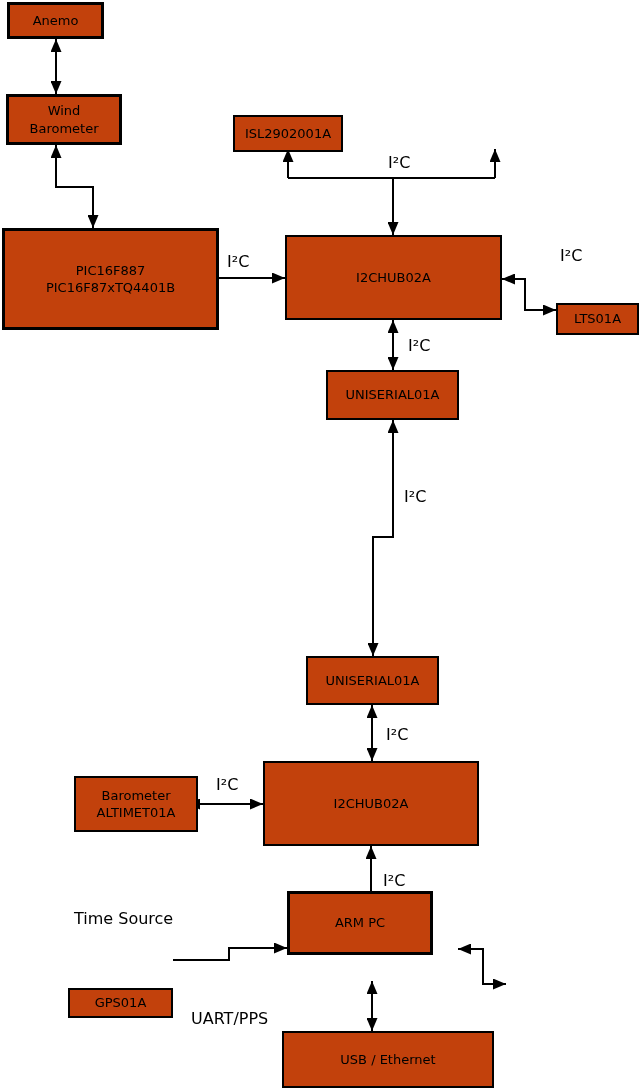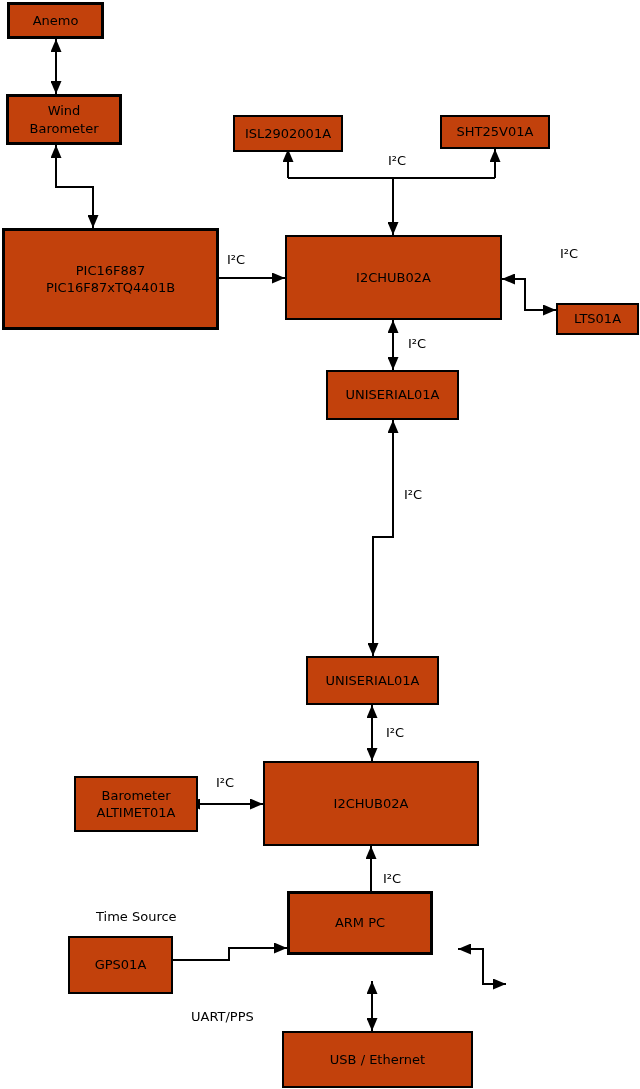--- a/index.html
+++ b/index.html
@@ -32,21 +32,21 @@
     justify-content: center;
     text-align: center;
     font-size: 13px;
     line-height: 1.32;
     color: #000000;
     white-space: nowrap;
   }
   .node.bold-border { border-width: 3px; }
   .edge-label {
     position: absolute;
-    font-size: 13px;
+    font-size: 16px;
     color: #000000;
     white-space: nowrap;
   }
 </style>
 </head>
 <body>
 
 <div class="canvas">
 
   <svg class="connectors" width="640" height="1089" viewBox="0 0 640 1089" stroke="#000000" stroke-width="2" fill="none">
@@ -87,23 +87,20 @@
 
   <div class="node bold-border" style="left:2px;top:228px;width:217px;height:102px">
     <span>PIC16F887</span>
     <span>PIC16F87xTQ4401B</span>
   </div>
 
   <div class="node" style="left:233px;top:115px;width:110px;height:37px">
     <span>ISL2902001A</span>
   </div>
 
-  <div class="node" style="left:440px;top:115px;width:110px;height:34px">
-    <span>SHT25V01A</span>
-  </div>
 
   <div class="node" style="left:285px;top:235px;width:217px;height:85px">
     <span>I2CHUB02A</span>
   </div>
 
   <div class="node" style="left:556px;top:303px;width:83px;height:32px">
     <span>LTS01A</span>
   </div>
 
   <div class="node" style="left:326px;top:370px;width:133px;height:50px">
@@ -120,34 +117,34 @@
 
   <div class="node" style="left:74px;top:776px;width:124px;height:56px">
     <span>Barometer</span>
     <span>ALTIMET01A</span>
   </div>
 
   <div class="node bold-border" style="left:287px;top:891px;width:146px;height:64px">
     <span>ARM PC</span>
   </div>
 
-  <div class="node" style="left:68px;top:936px;width:105px;height:58px">
+  <div class="node" style="left:68px;top:988px;width:105px;height:30px">
     <span>GPS01A</span>
   </div>
 
 
-  <div class="node" style="left:282px;top:1031px;width:191px;height:57px">
+  <div class="node" style="left:282px;top:1031px;width:212px;height:57px">
     <span>USB / Ethernet</span>
   </div>
 
   <span class="edge-label" style="left:388px;top:153px">I²C</span>
   <span class="edge-label" style="left:227px;top:252px">I²C</span>
   <span class="edge-label" style="left:560px;top:246px">I²C</span>
   <span class="edge-label" style="left:408px;top:336px">I²C</span>
   <span class="edge-label" style="left:404px;top:487px">I²C</span>
   <span class="edge-label" style="left:386px;top:725px">I²C</span>
   <span class="edge-label" style="left:216px;top:775px">I²C</span>
   <span class="edge-label" style="left:383px;top:871px">I²C</span>
 
-  <span class="edge-label" style="left:96px;top:909px">Time Source</span>
+  <span class="edge-label" style="left:74px;top:909px">Time Source</span>
   <span class="edge-label" style="left:191px;top:1009px">UART/PPS</span>
 
 </div>
 
 </body></html>

